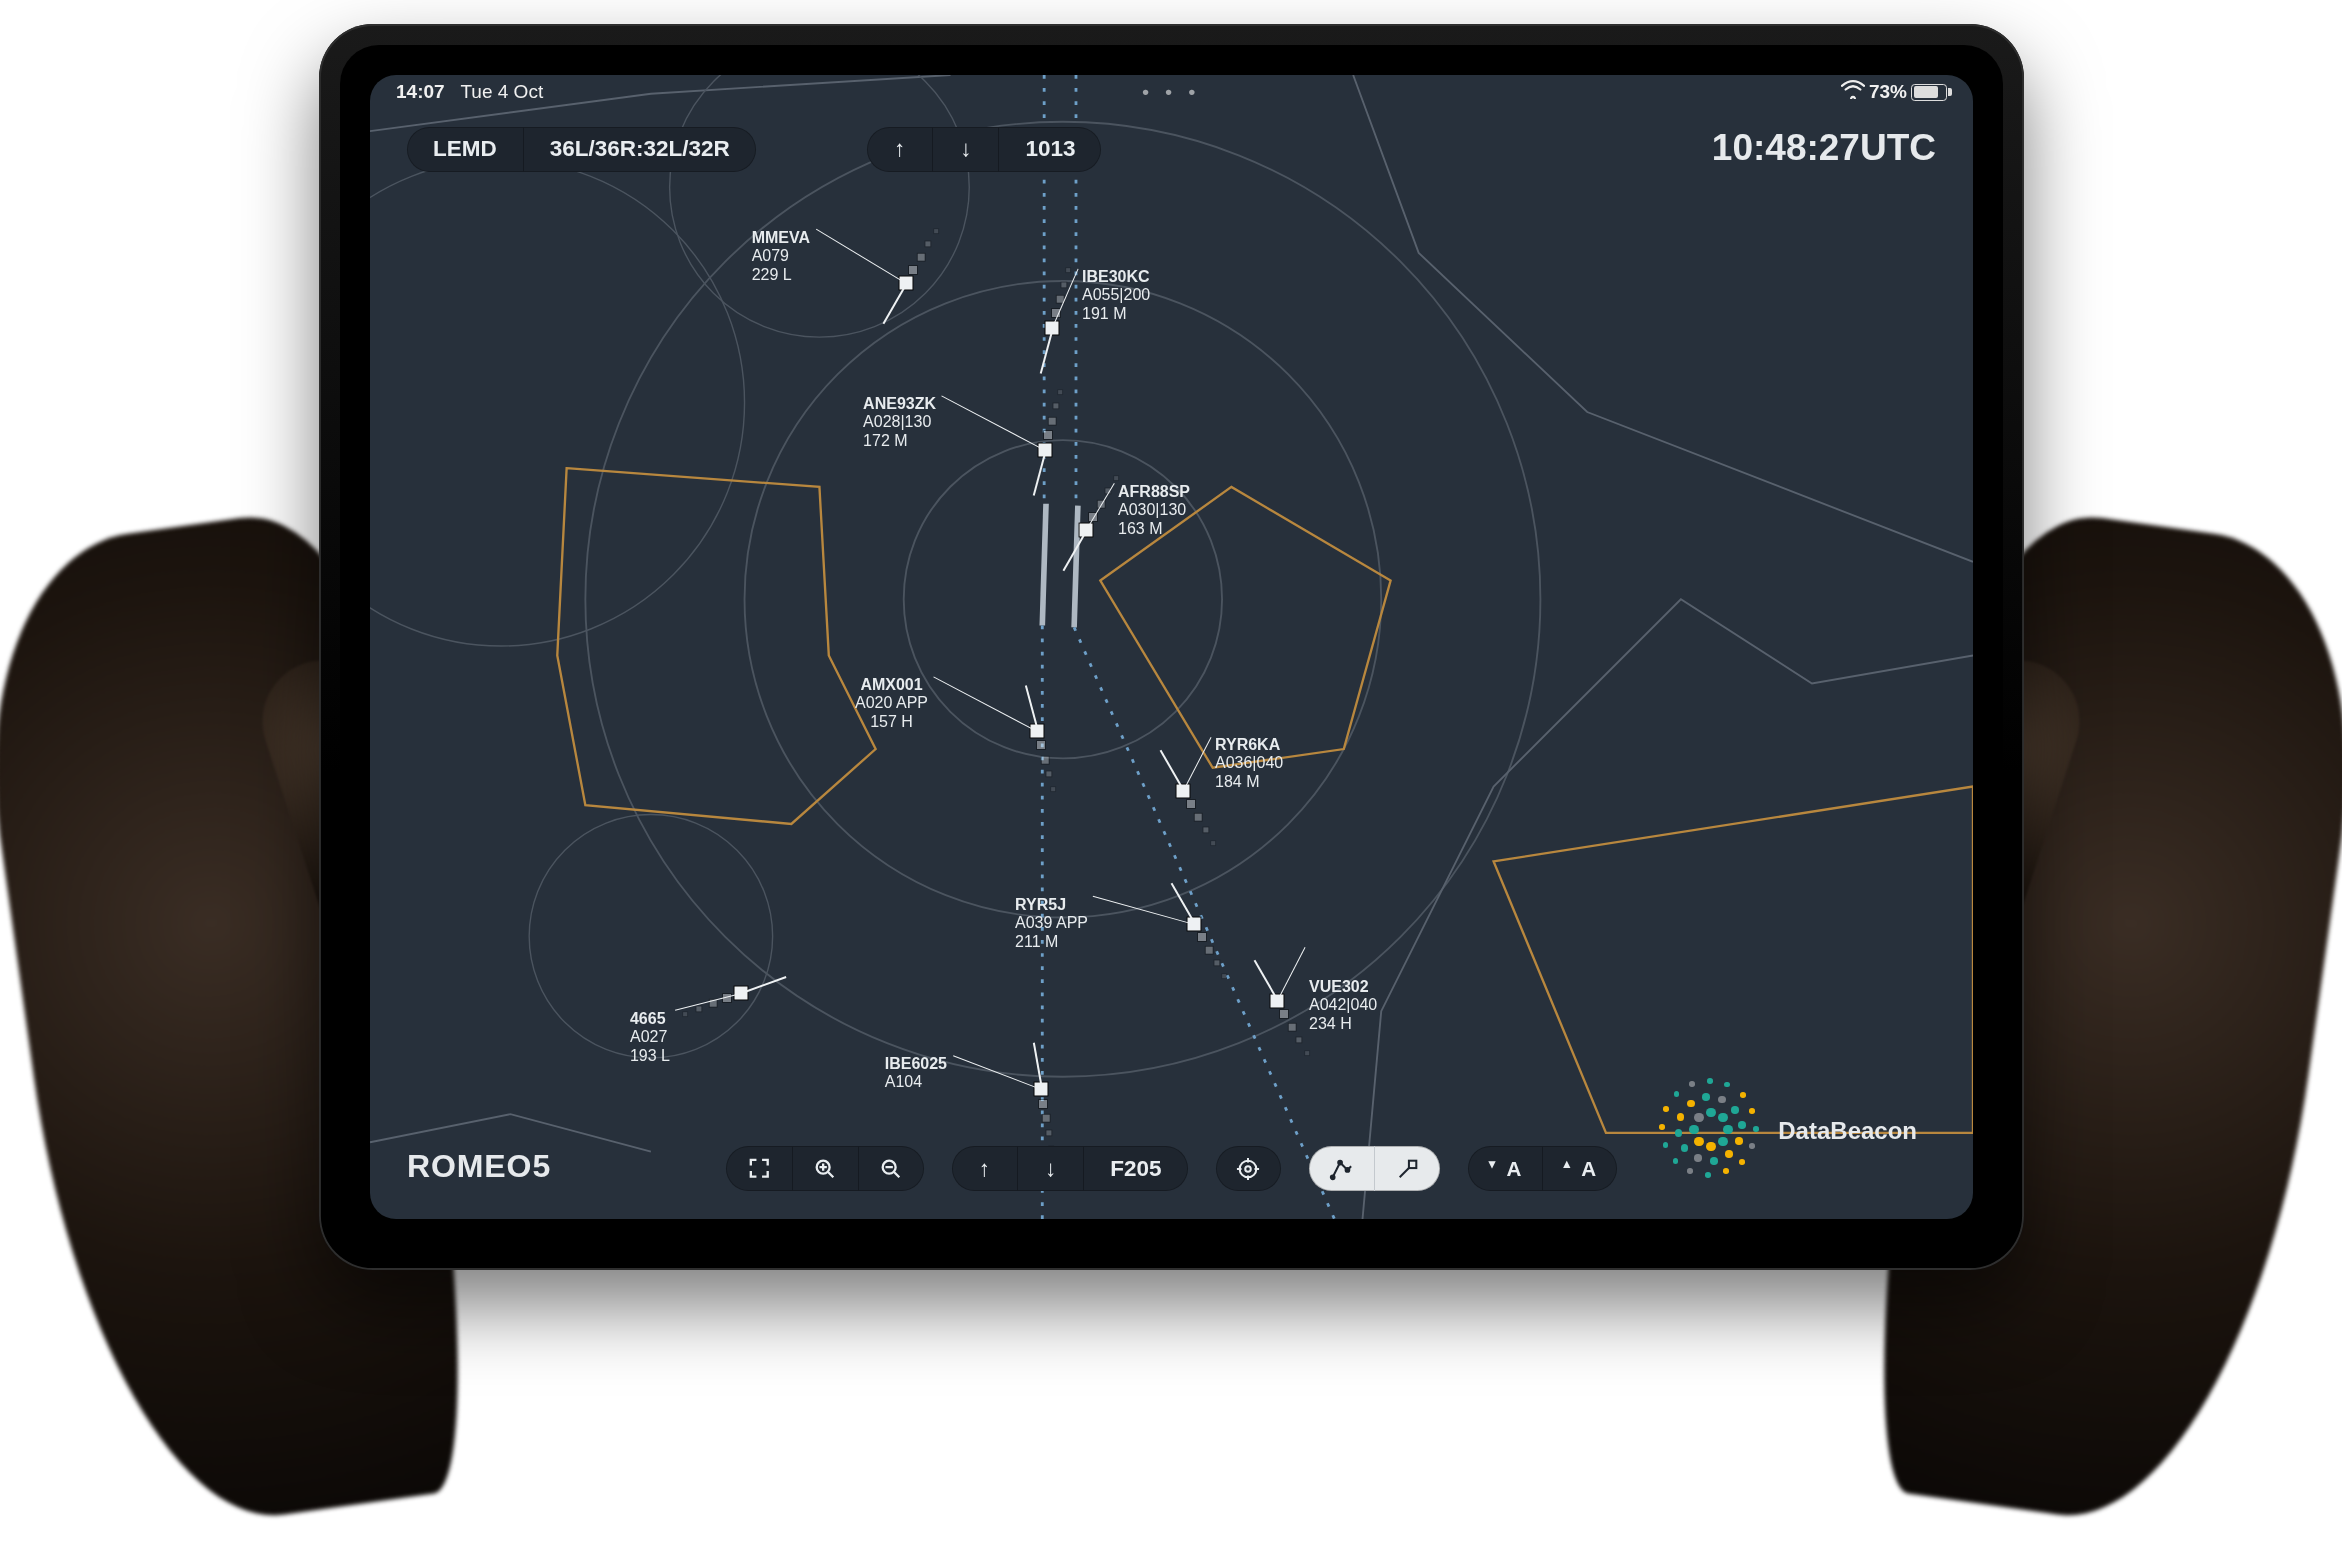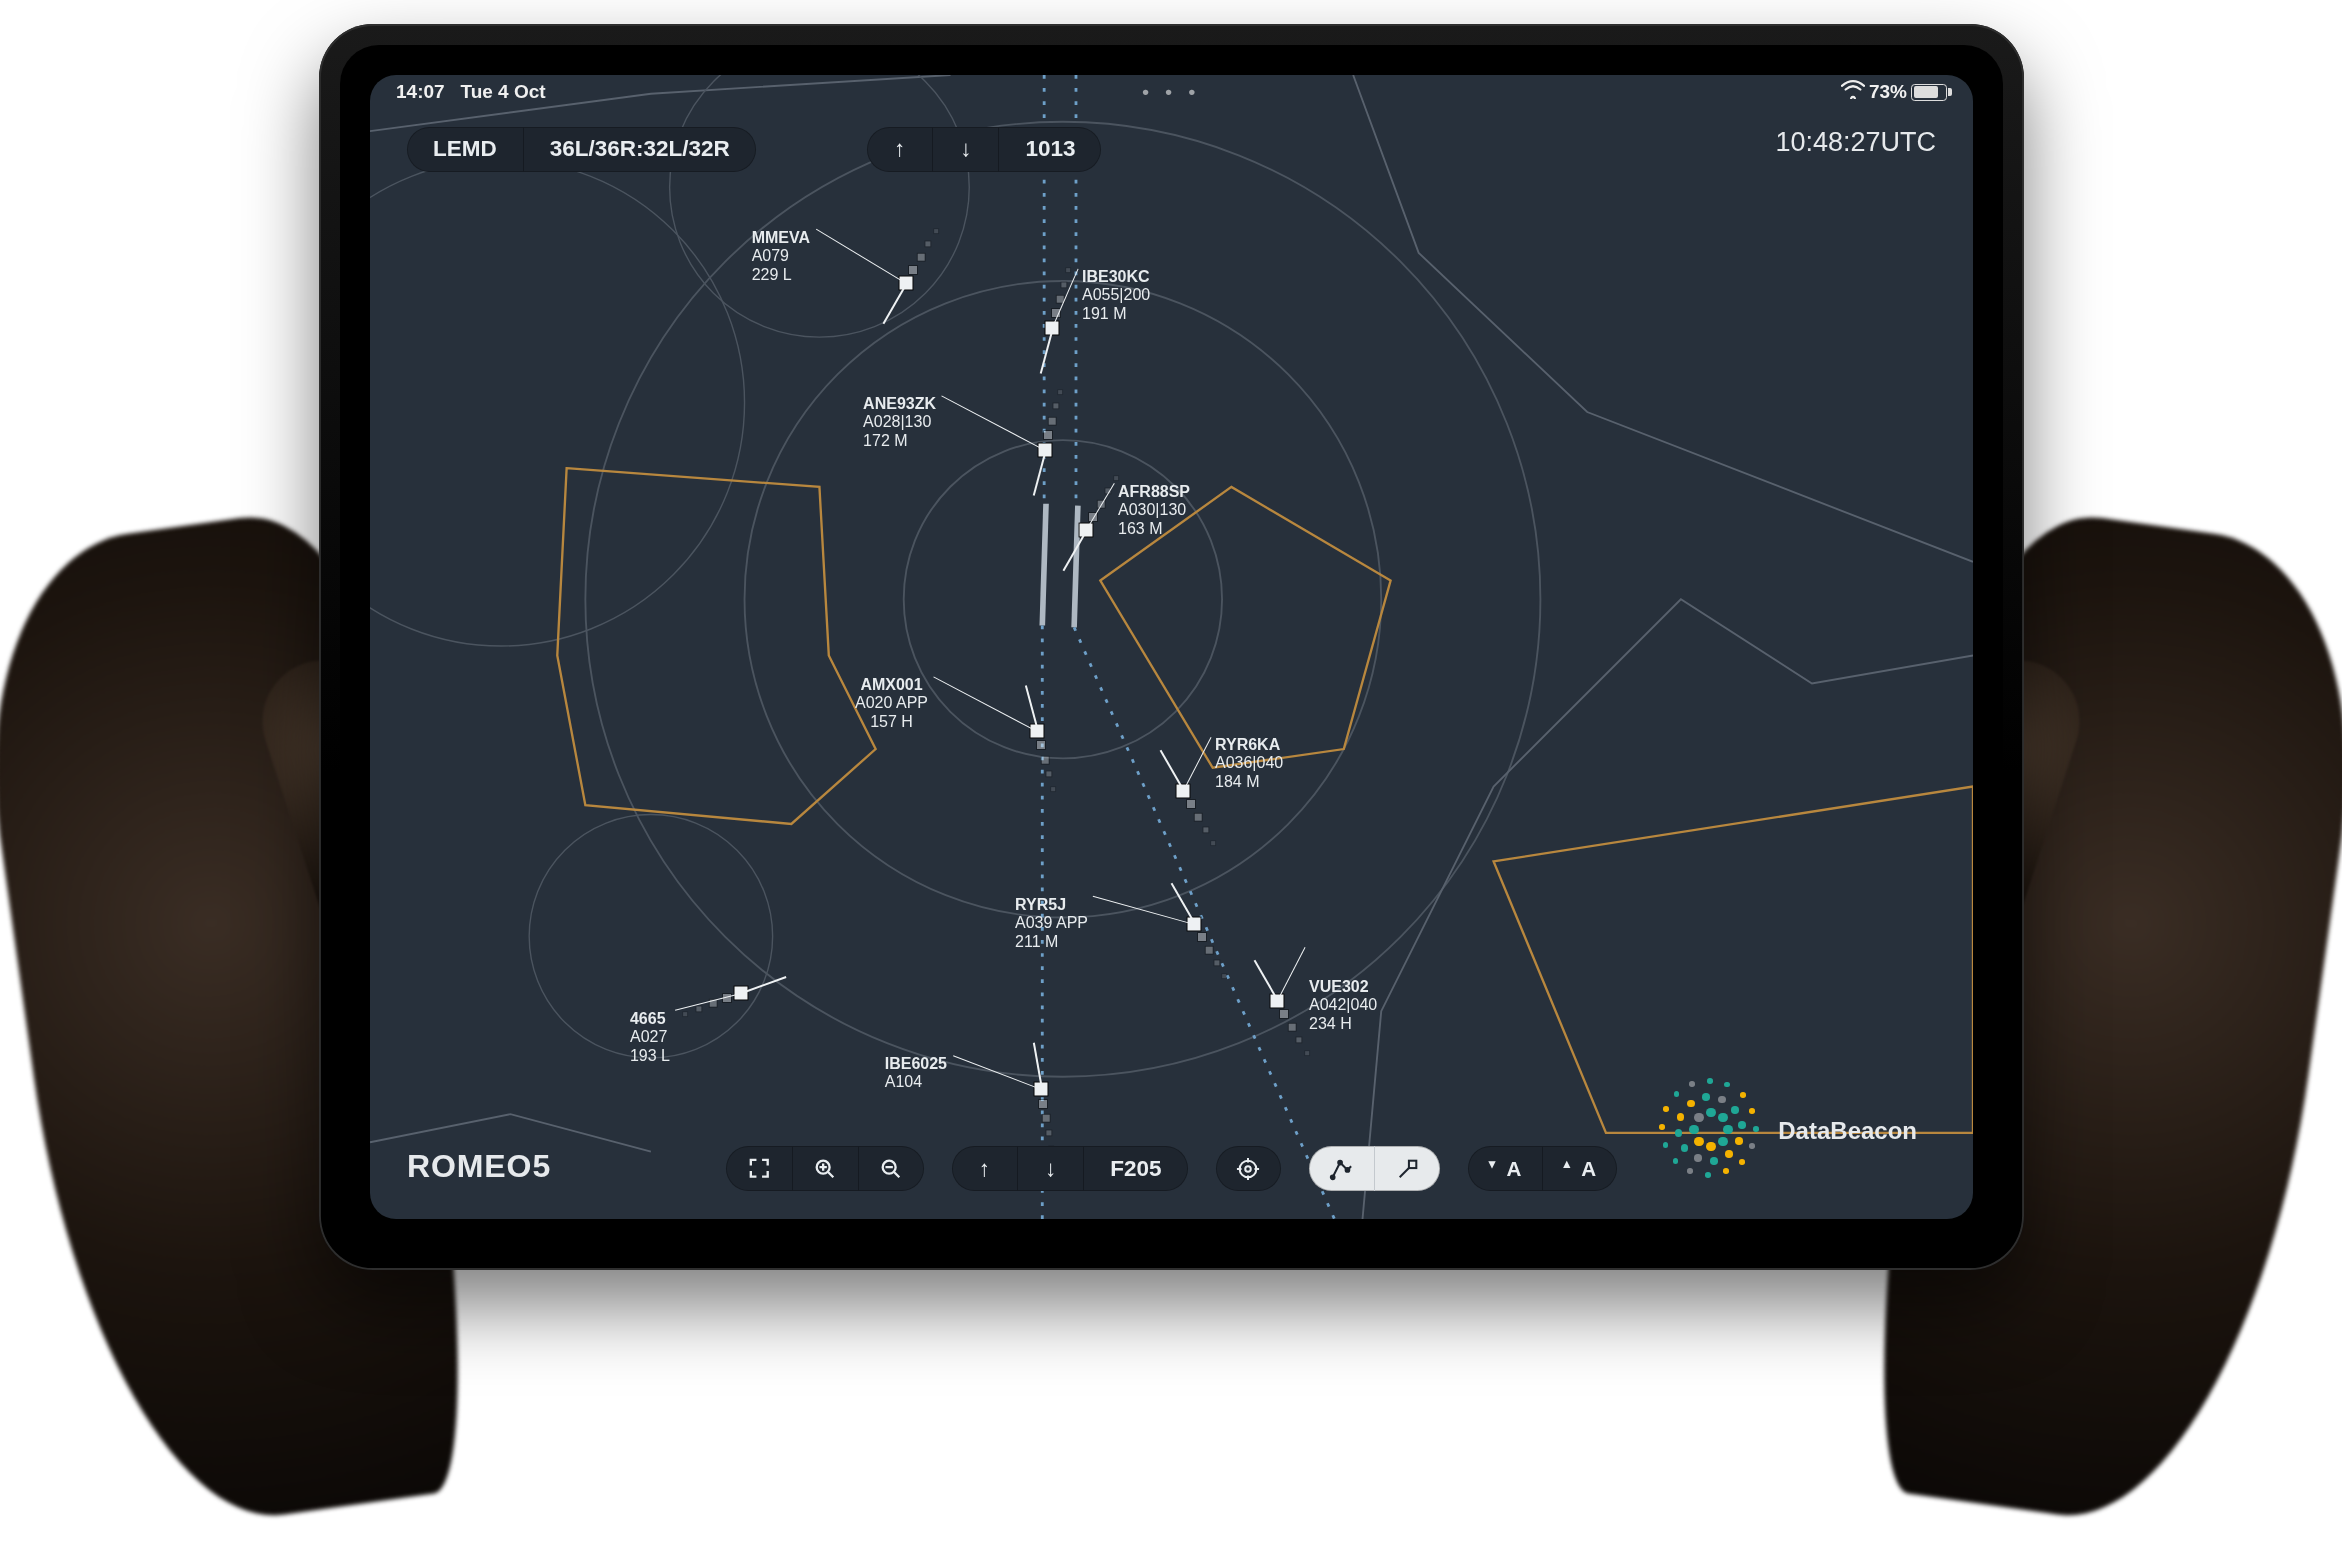--- a/index.html
+++ b/index.html
@@ -32,21 +32,21 @@
   .map-layer { position:absolute; inset:0; }
   .map-layer svg { width:100%; height:100%; display:block; }
 
   
   .pill-group { position:absolute; display:flex; background:#1e252e; border-radius:936px; box-shadow: inset 0 0 0 0.9px #00000040; overflow:hidden;}
   .pill-seg { padding: 9.4px 26px; font-size:22.5px; font-weight:600; color:#e9edf0; display:flex; align-items:center; gap:11.2px; border-left:0.9px solid #151a21;}
   .pill-seg:first-child{border-left:none;}
   .pill-seg.ic { padding:9.4px 20.6px; }
   .group-airport { left: 37px; top: 52px; }
   .group-press   { left: 497px; top: 52px; }
-  .clock { position:absolute; right:37px; top:52px; font-size:27px; font-weight:400;text-align:right;}
+  .clock { position:absolute; right:37px; top:52px; font-size:37px; font-weight:700;text-align:right;}
 
   
   .sector-name { position:absolute; left:37px; bottom:34px; font-size:32px; font-weight:800; letter-spacing:0.9px;}
   .logo { position:absolute; right:56px; bottom:37px; display:flex; align-items:center; gap:15px;}
   .logo-text{ font-size:24px; font-weight:600;}
   .logo-swirl{ width:103px; height:103px; position:relative;}
   .logo-swirl span{position:absolute; width:11.2px; height:11.2px; border-radius:50%;}
 
   .bottom-cluster { position:absolute; bottom:28px; left:0; right:0; display:flex; justify-content:center; gap:28px;}
   .bottom-cluster .pill-group { position: static; }
@@ -81,21 +81,21 @@
   <div class="thumb left"></div>
   <div class="thumb right"></div>
 
   <div class="tablet-body">
     <div class="tablet-bezel"></div>
     <div class="screen">
 
       <div class="ios-bar">
         <div>
           <span>14:07</span>&nbsp;&nbsp;
-          <span style="font-weight:700;">Tue 4 Oct</span>
+          <span style="font-weight:400;">Tue 4 Oct</span>
         </div>
         <div class="center-dots">• • •</div>
         <div class="ios-right">
           <span class="wifi-icon">
             <svg width="24" height="19" viewBox="0 0 26 20">
                 <path d="M13 18 a2 2 0 1 0 .001 0 M5 10 q8-7 16 0 M1 6 q12-10 24 0" fill="none" stroke="#eee" stroke-width="2.4" stroke-linecap="round"></path>
               </svg>
           </span>
           <span>73%</span>
           <span class="battery-shell">

